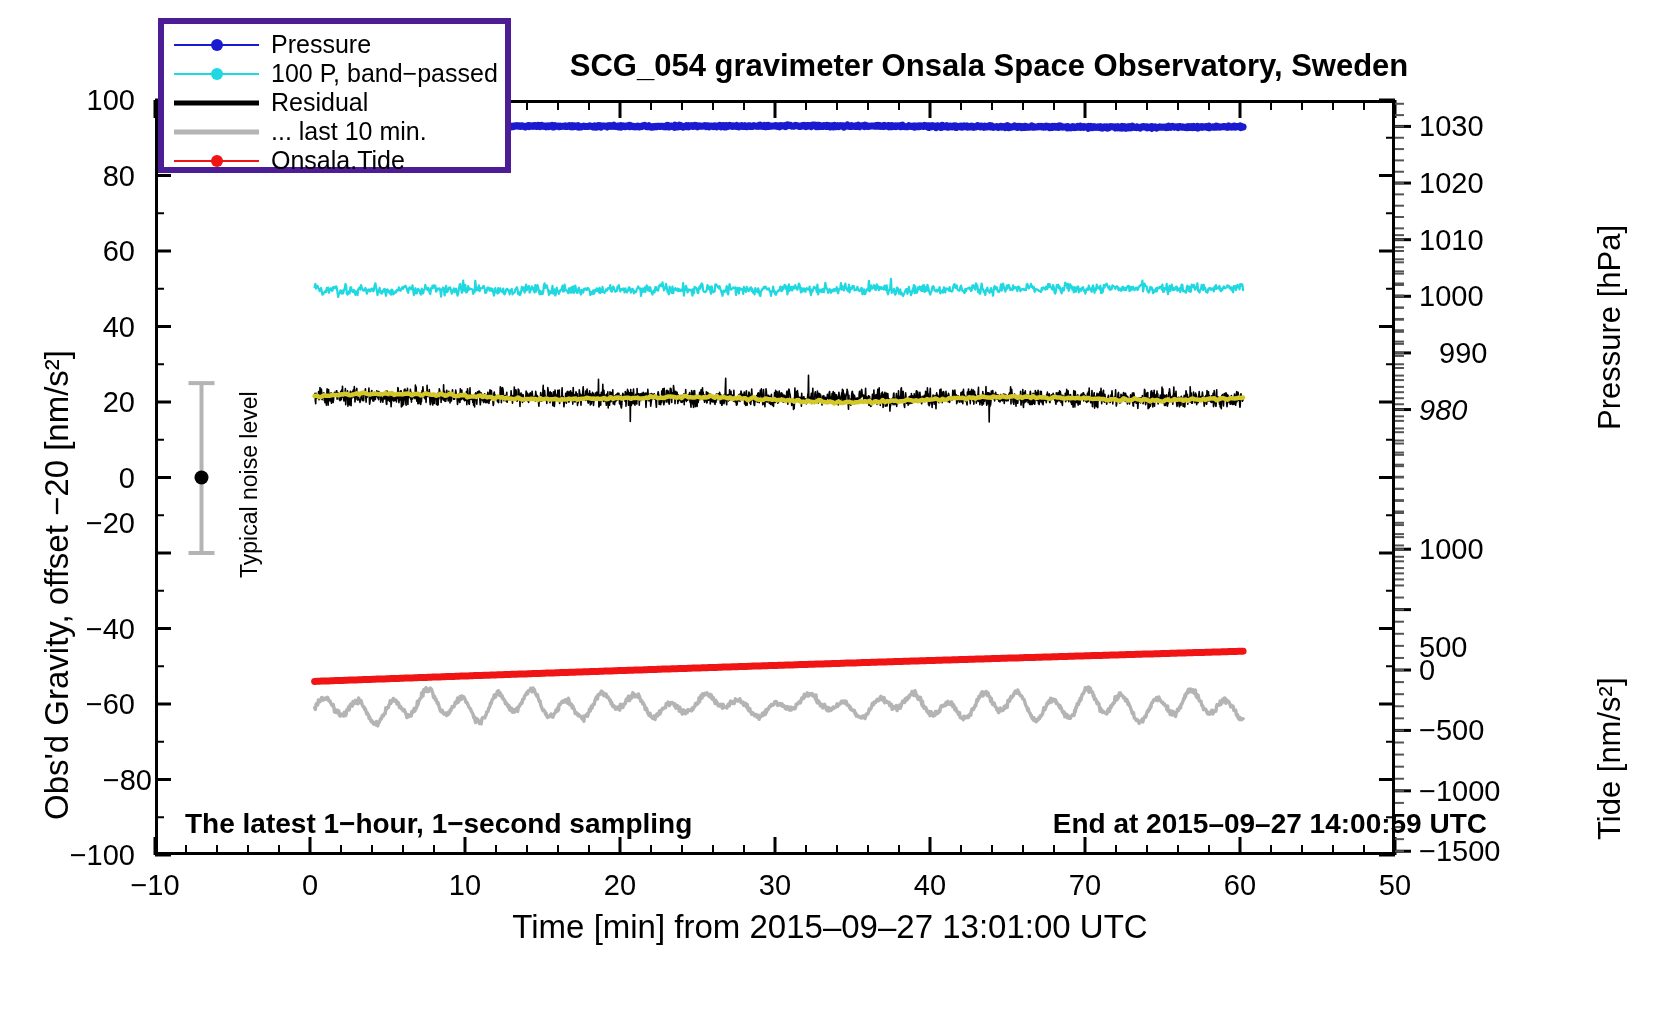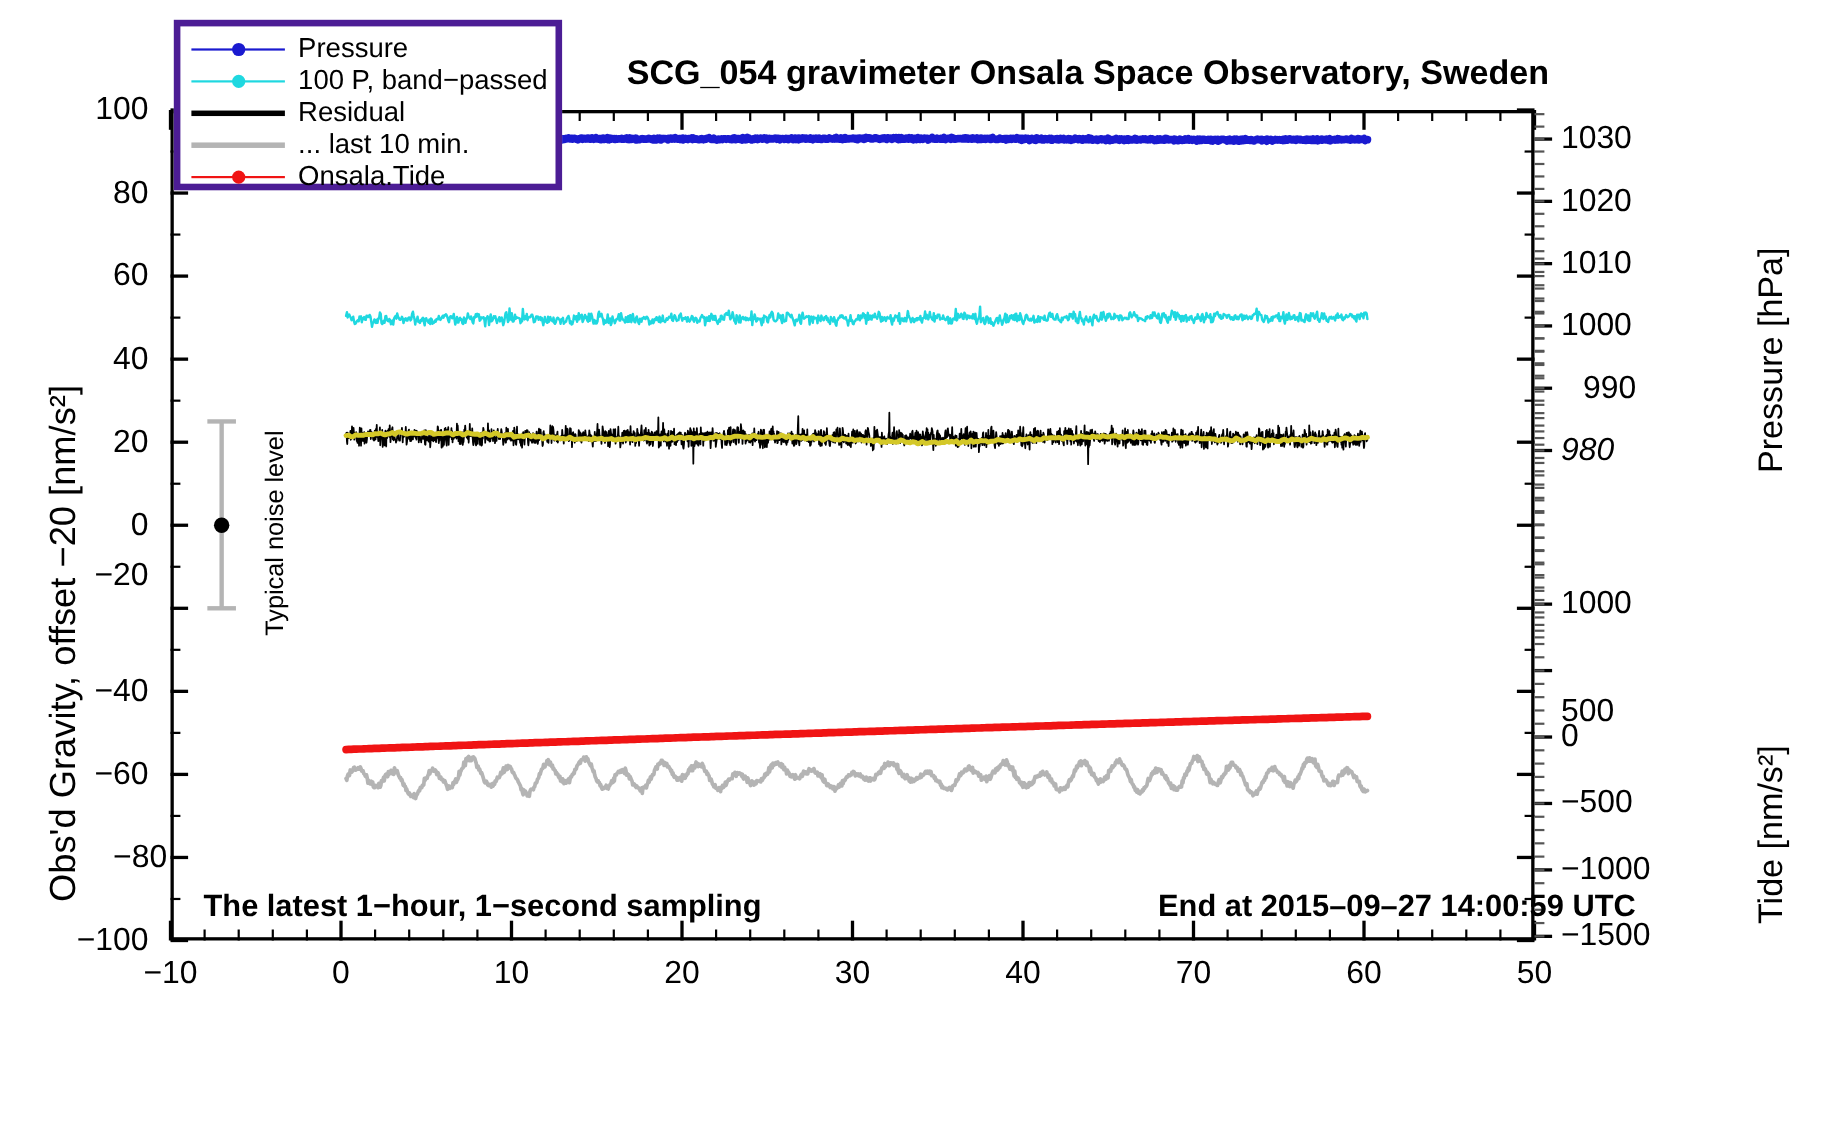--- a/index.html
+++ b/index.html
@@ -345,20 +345,21 @@
       <div class="tick-label tick-right" style="left: 1419px; top: 609.625px; margin-top: 37px;">500</div>
       <div class="tick-label tick-right" style="left: 1419px; top: 670.025px;">0</div>
       <div class="tick-label tick-right" style="left: 1419px; top: 730.425px;">−500</div>
       <div class="tick-label tick-right" style="left: 1419px; top: 790.825px;">−1000</div>
       <div class="tick-label tick-right" style="left: 1419px; top: 851.225px;">−1500</div>
     </div>
 
   <div class="axis-title" id="ylabel-left">Obs'd Gravity, offset −20 [nm/s²]</div>
   <div class="axis-title" id="ylabel-pressure">Pressure [hPa]</div>
   <div class="axis-title" id="ylabel-tide">Tide [nm/s²]</div>
+  <div class="axis-title" id="xlabel">Time [min] from 2015–09–27 13:01:00 UTC</div>
 
   <div class="plot-note" id="note-left">The latest 1−hour, 1−second sampling</div>
   <div class="plot-note" id="note-right">End at 2015–09–27 14:00:59 UTC</div>
   <div id="noise-label">Typical noise level</div>
 
   <div id="legend">
       <div class="legend-row">
         <div class="legend-key">
           <div class="legend-line" style="background: rgb(26, 26, 208);"></div>
           <div class="legend-dot" style="background: rgb(26, 26, 208);"></div>

